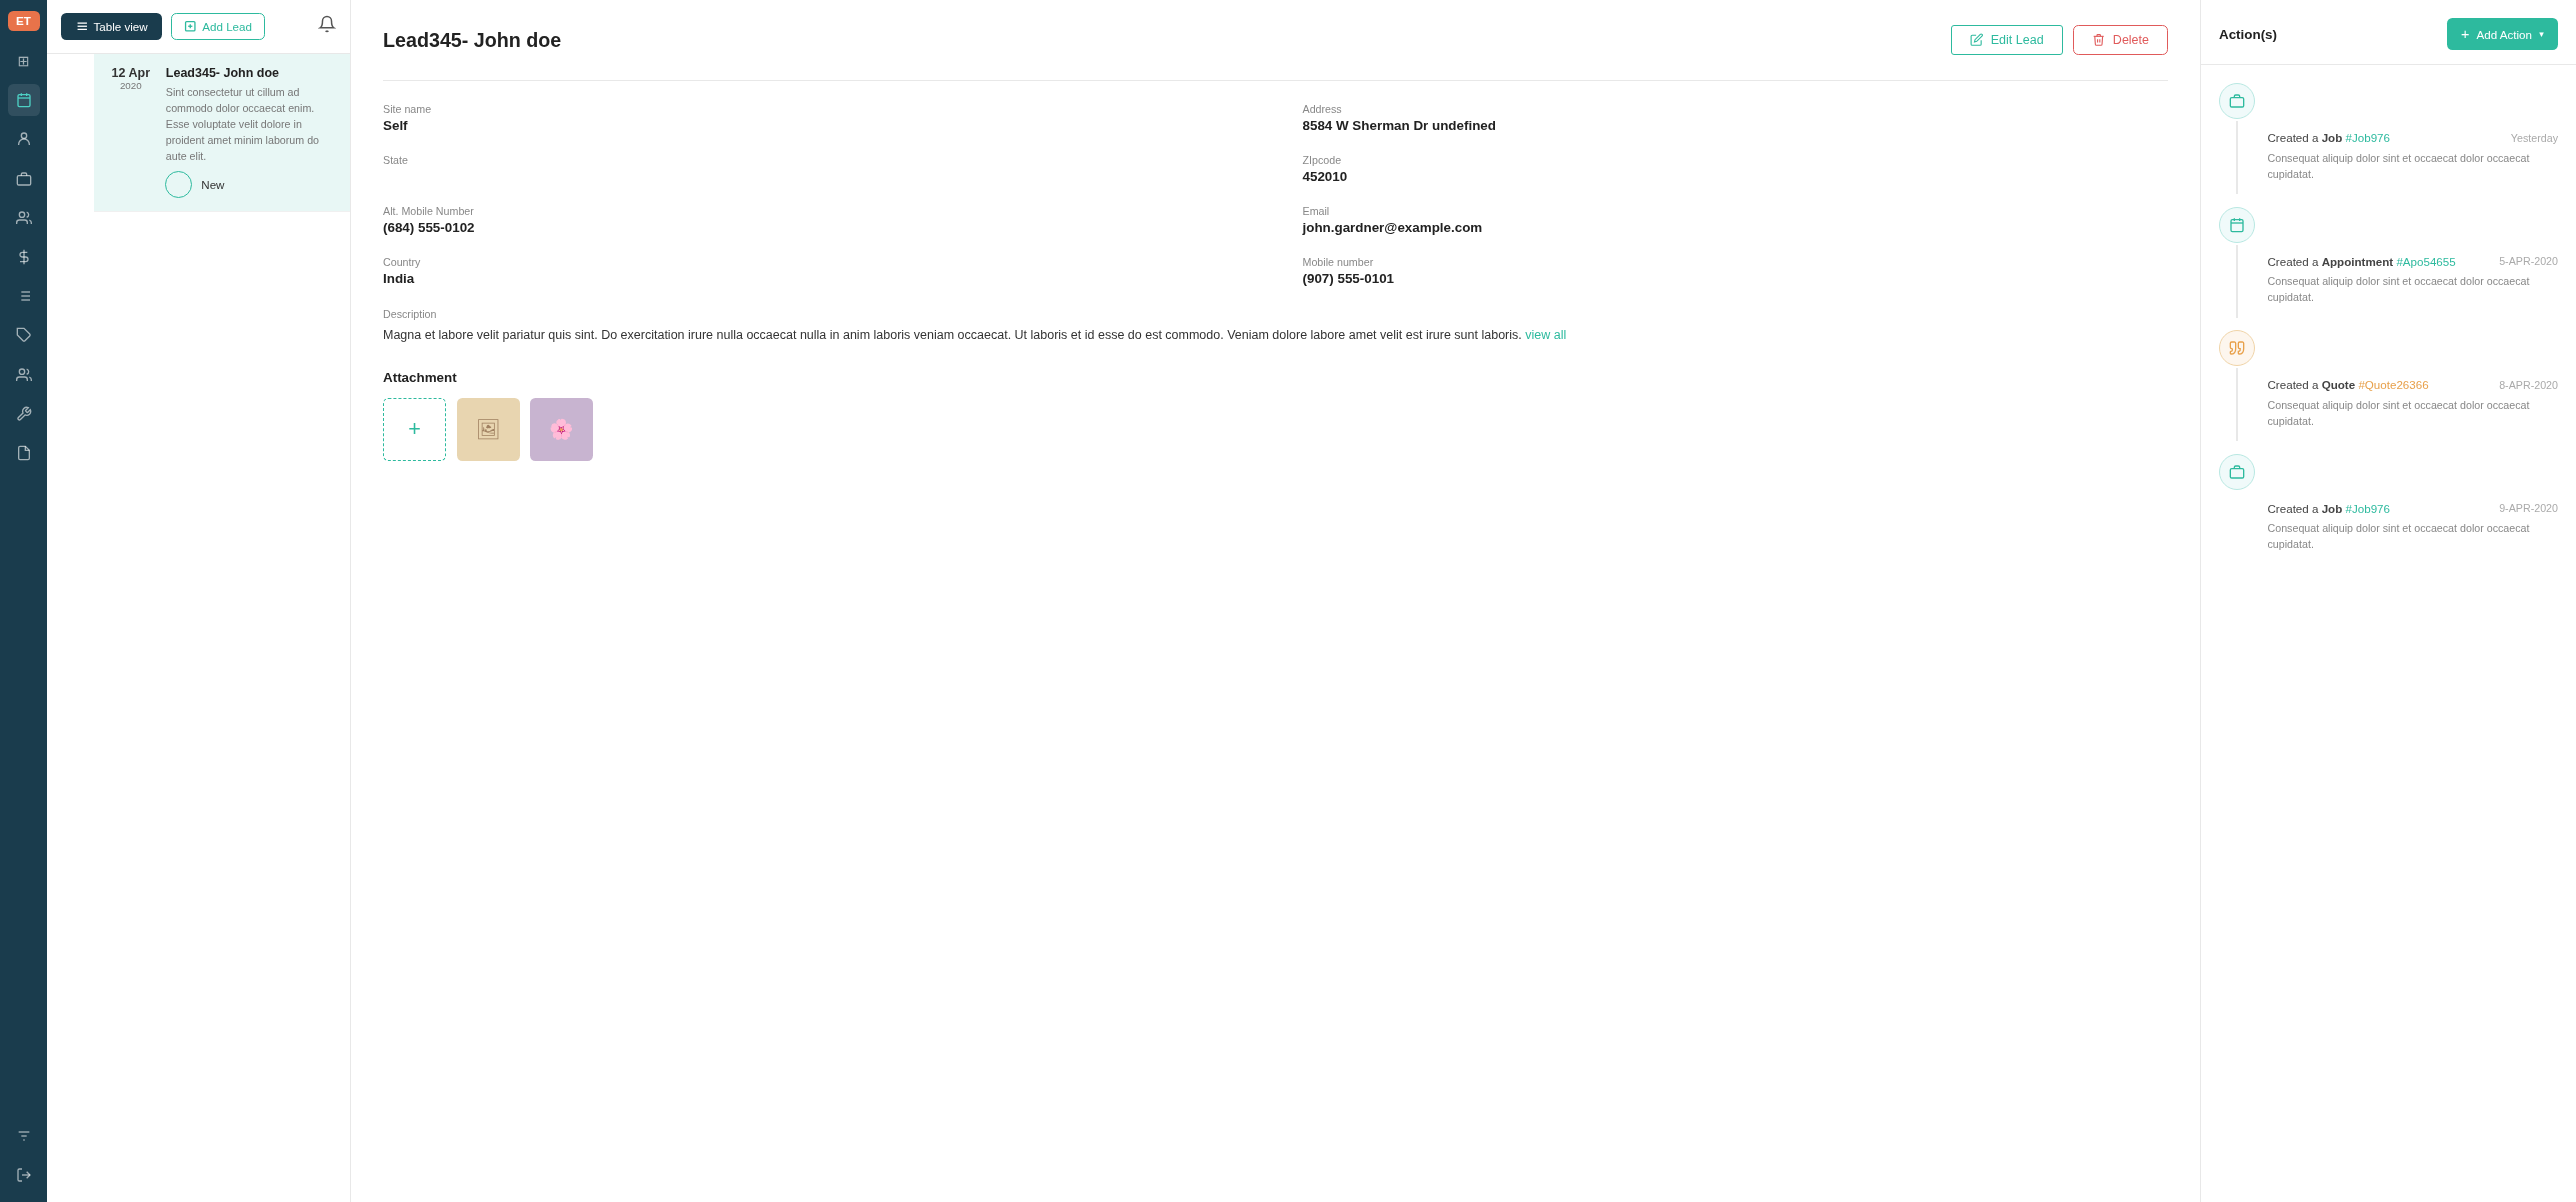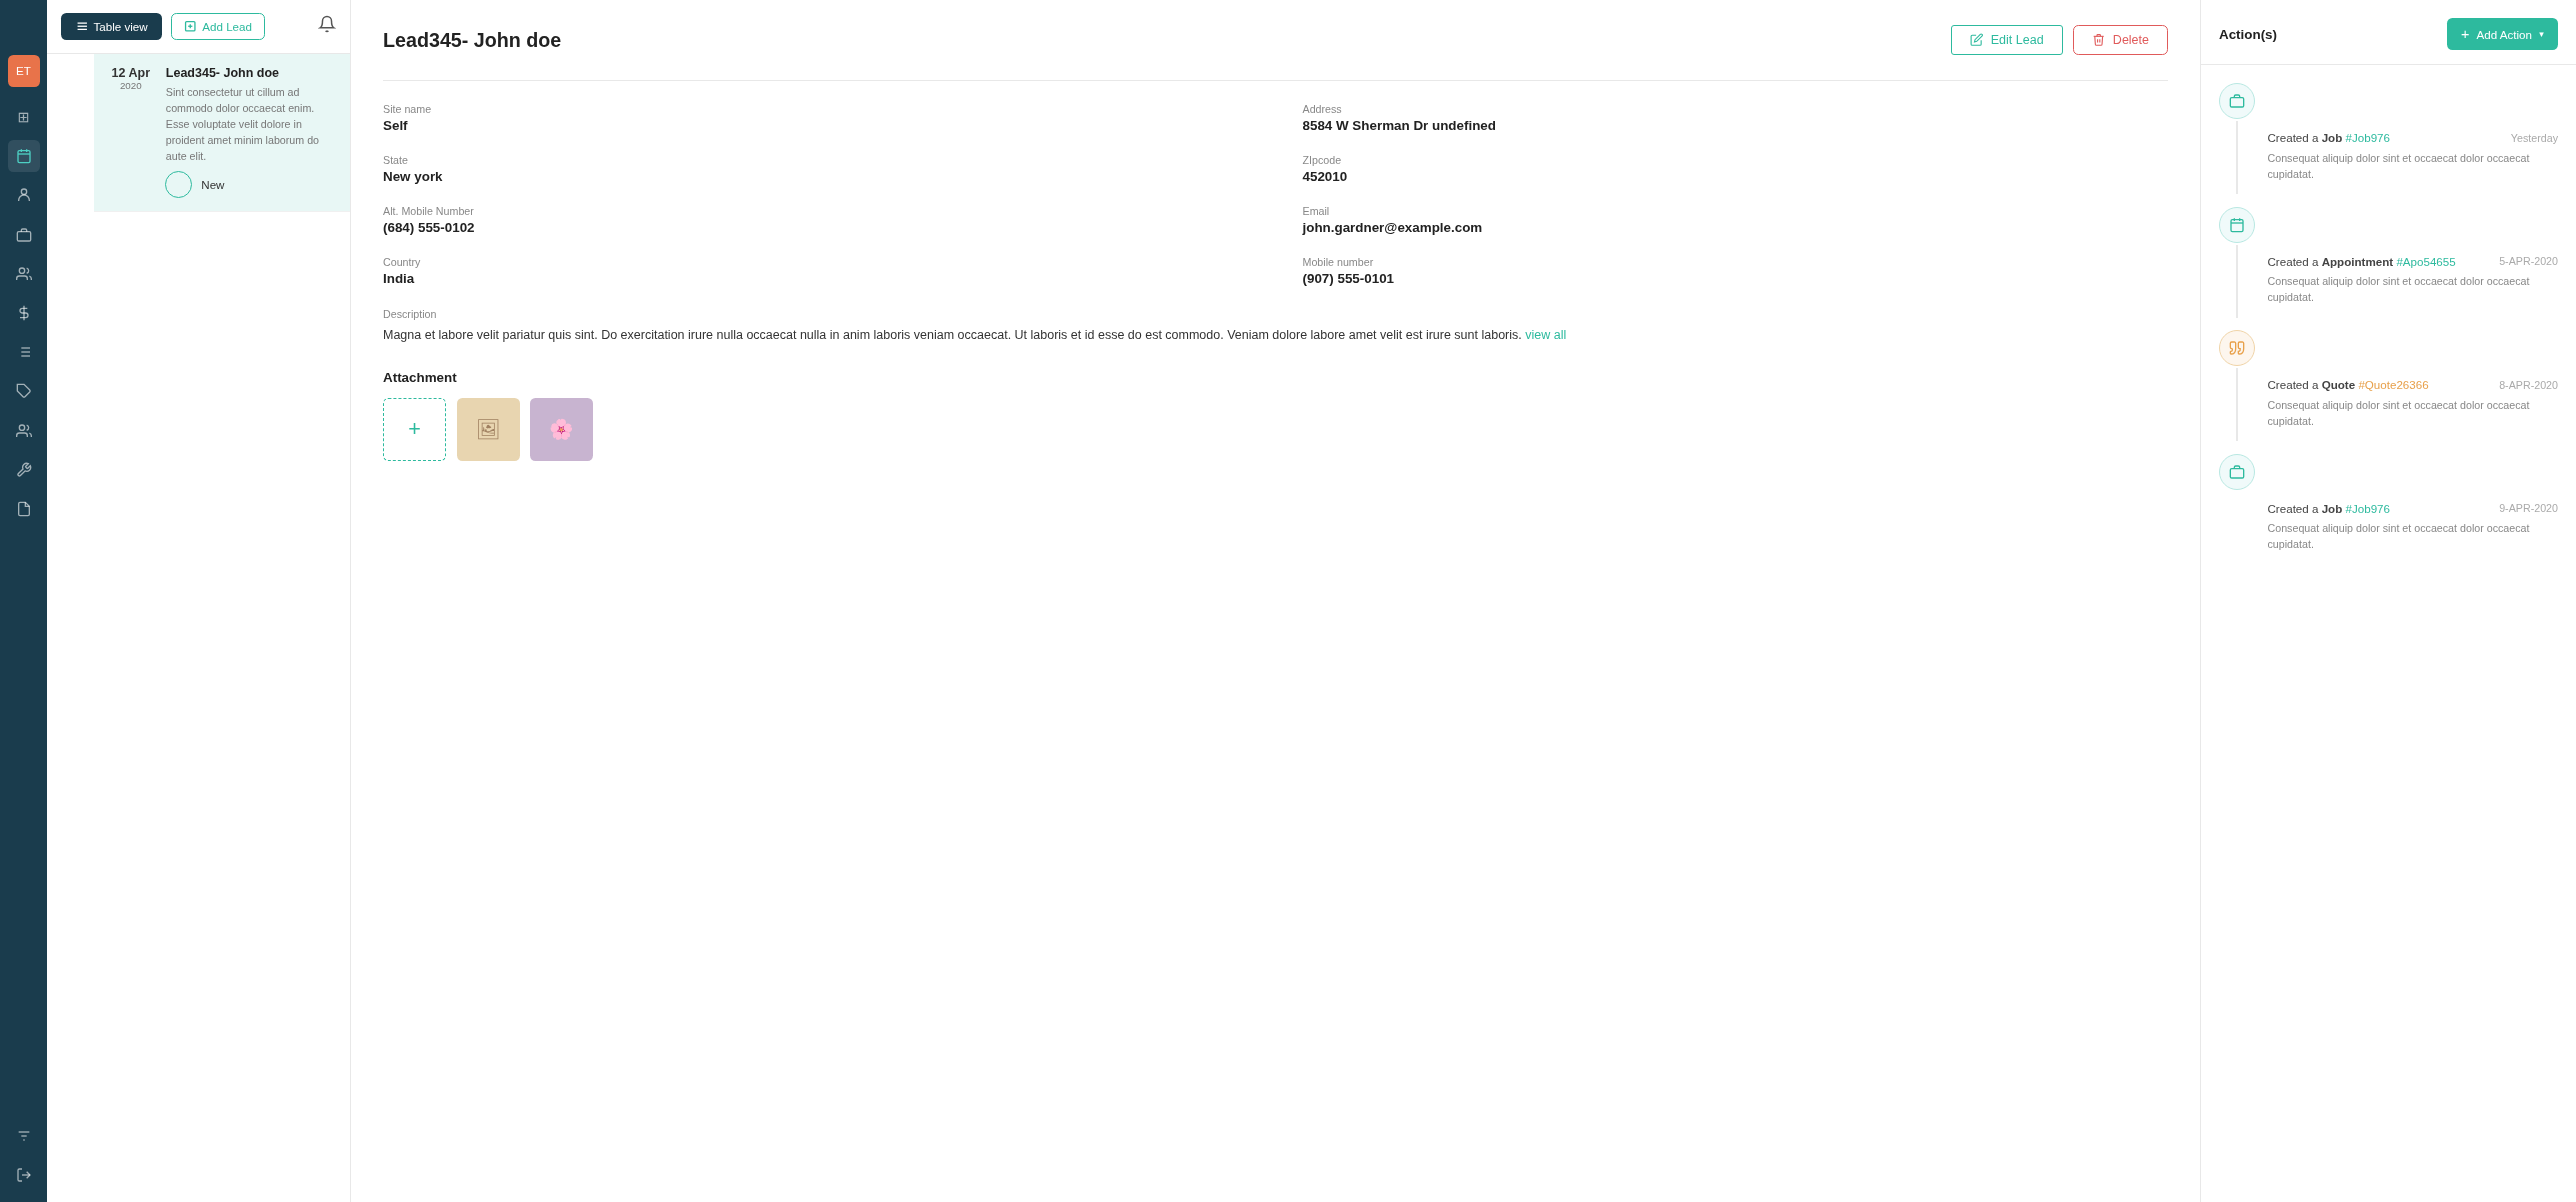--- a/index.html
+++ b/index.html
@@ -10,27 +10,26 @@
       width: 47px;
       background: #1a3c4d;
       display: flex;
       flex-direction: column;
       align-items: center;
       padding: 10.7px 0;
       gap: 7.2px;
       flex-shrink: 0;
     }
     .sidebar-logo {
-      width: 32px; height: 32px;
+      width: 32px; height: 20px;
       background: #e8734a;
       border-radius: 5.4px;
       display: flex; align-items: center; justify-content: center;
-      color: white; font-weight: normal; font-size: 11.6px;
+      color: white; font-weight: bold; font-size: 11.6px;
       margin-bottom: 7.2px;
-      margin-top: 44px;
     }
     .sidebar-icon {
       width: 32px; height: 32px;
       display: flex; align-items: center; justify-content: center;
       color: rgba(255,255,255,0.6);
       border-radius: 5.4px;
       cursor: pointer;
       font-size: 14.3px;
     }
     .sidebar-icon:hover, .sidebar-icon.active { color: white; background: rgba(255,255,255,0.1); }
@@ -472,21 +471,20 @@
     <div>
       <div class="info-field-label">Site name</div>
       <div class="info-field-value">Self</div>
     </div>
     <div>
       <div class="info-field-label">Address</div>
       <div class="info-field-value">8584 W Sherman Dr undefined</div>
     </div>
     <div>
       <div class="info-field-label">State</div>
-      <div class="info-field-value">New york</div>
     </div>
     <div>
       <div class="info-field-label">ZIpcode</div>
       <div class="info-field-value">452010</div>
     </div>
     <div>
       <div class="info-field-label">Alt. Mobile Number</div>
       <div class="info-field-value">(684) 555-0102</div>
     </div>
     <div>

